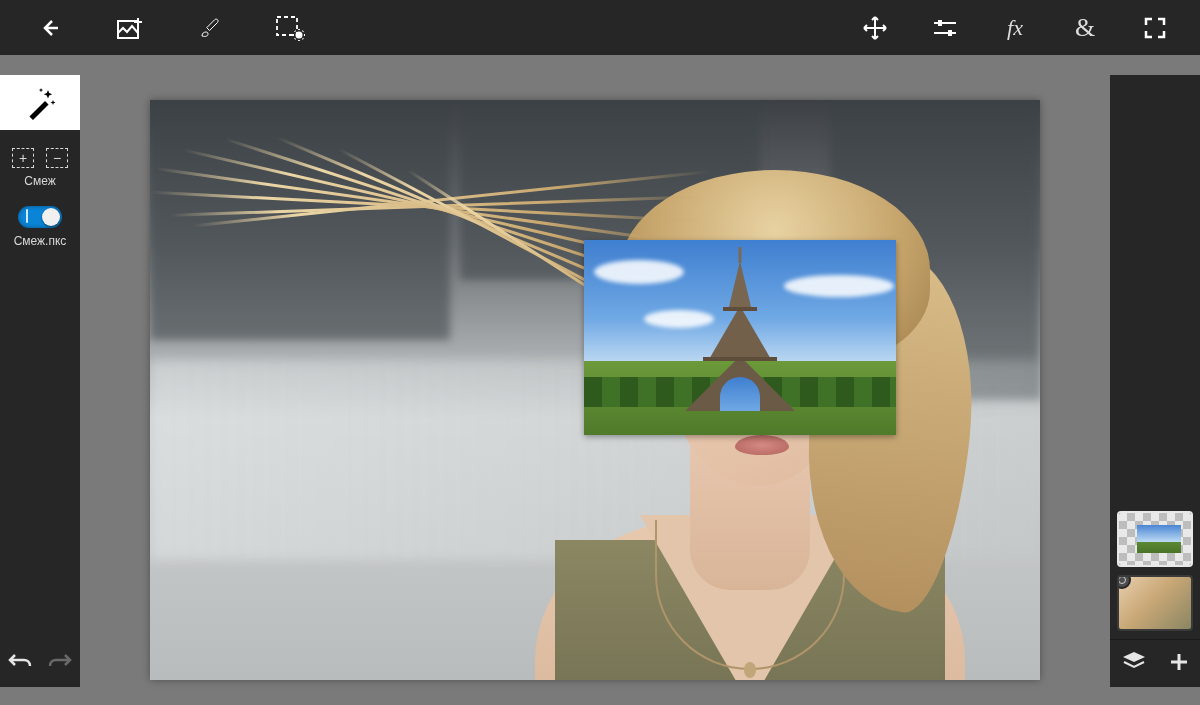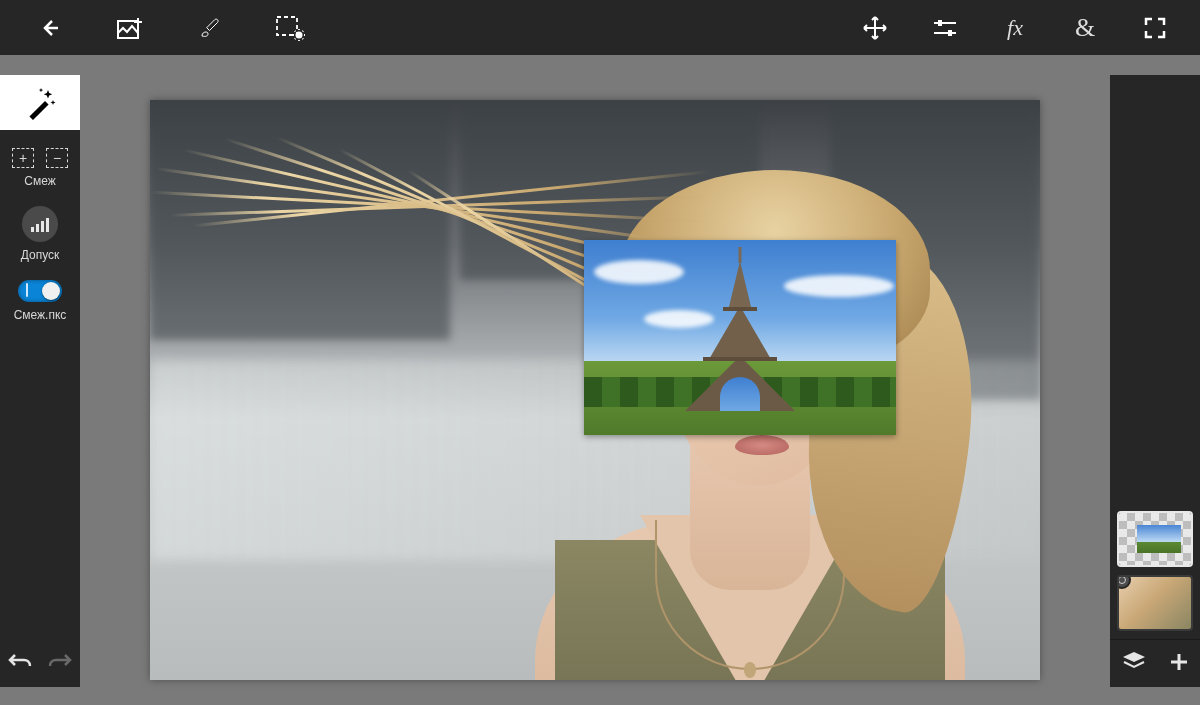--- a/index.html
+++ b/index.html
@@ -290,31 +290,20 @@
       <div class="dashbox">
           <span class="plus">+</span>
         </div>
       <div class="dashbox">
           <span class="minus">−</span>
         </div>
     </div>
     <div class="lbl">Смеж</div>
   </div>
 
-  <div class="side-item">
-    <div class="round-btn">
-      <div class="bars">
-          <span></span>
-          <span></span>
-          <span></span>
-          <span></span>
-        </div>
-    </div>
-    <div class="lbl">Допуск</div>
-  </div>
 
   <div class="side-item">
     <div class="toggle">
       <span class="tick"></span>
       <span class="knob"></span>
     </div>
     <div class="lbl">Смеж.пкс</div>
   </div>
 
   <div class="undo-redo">

